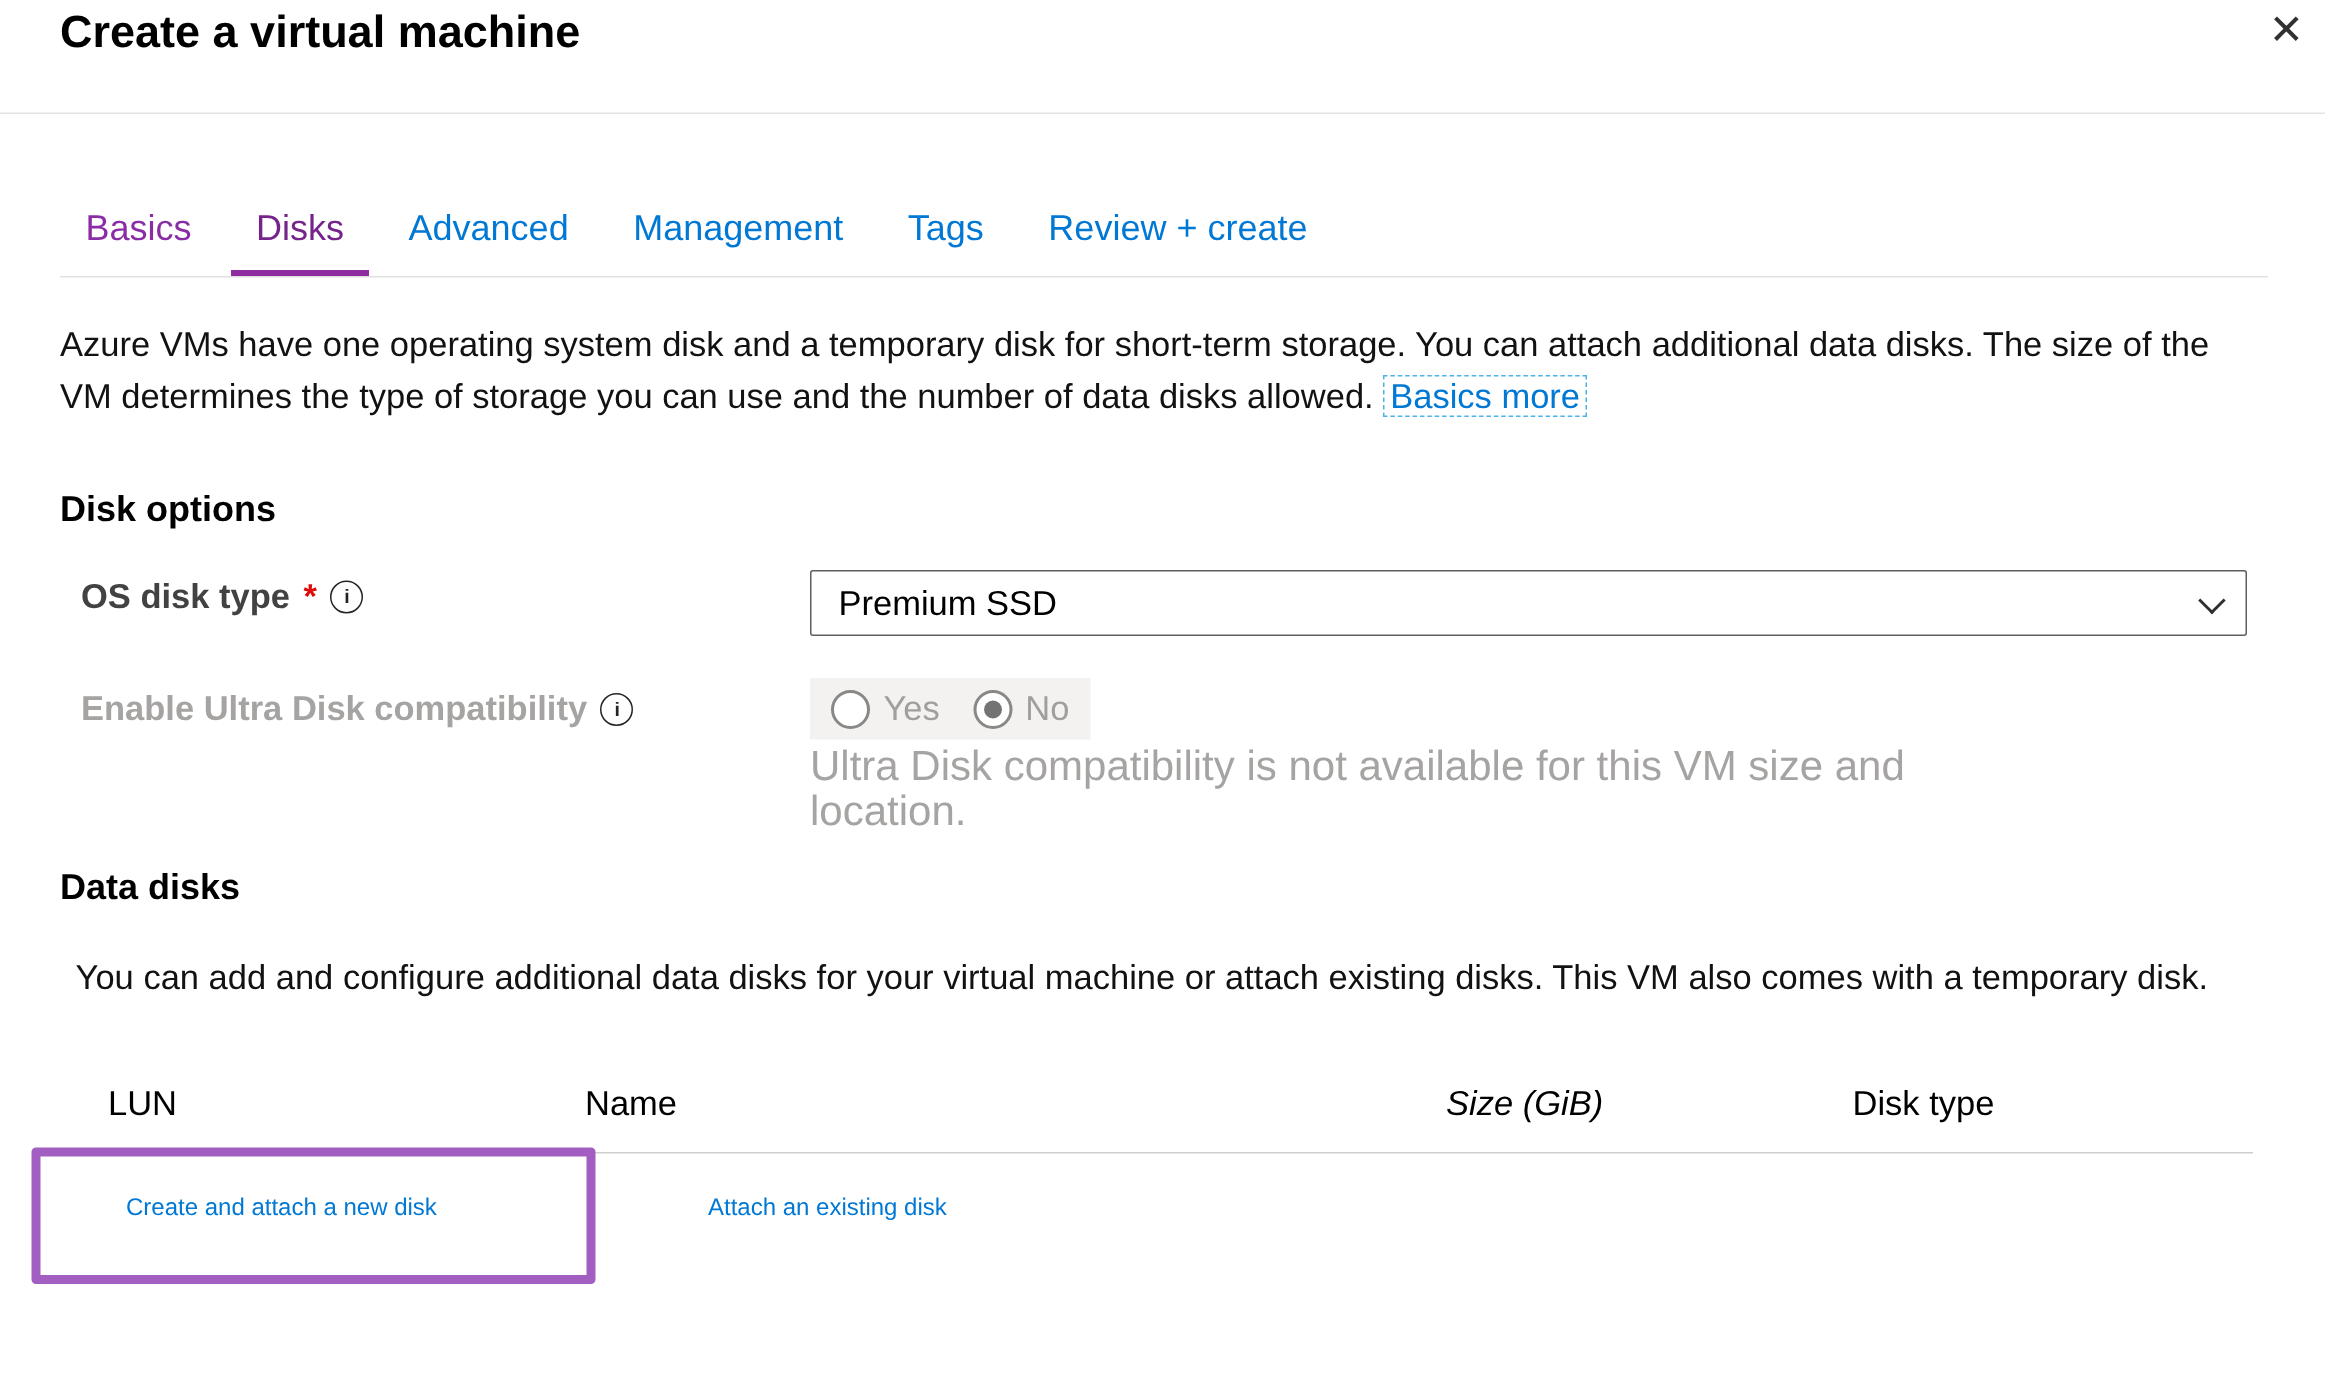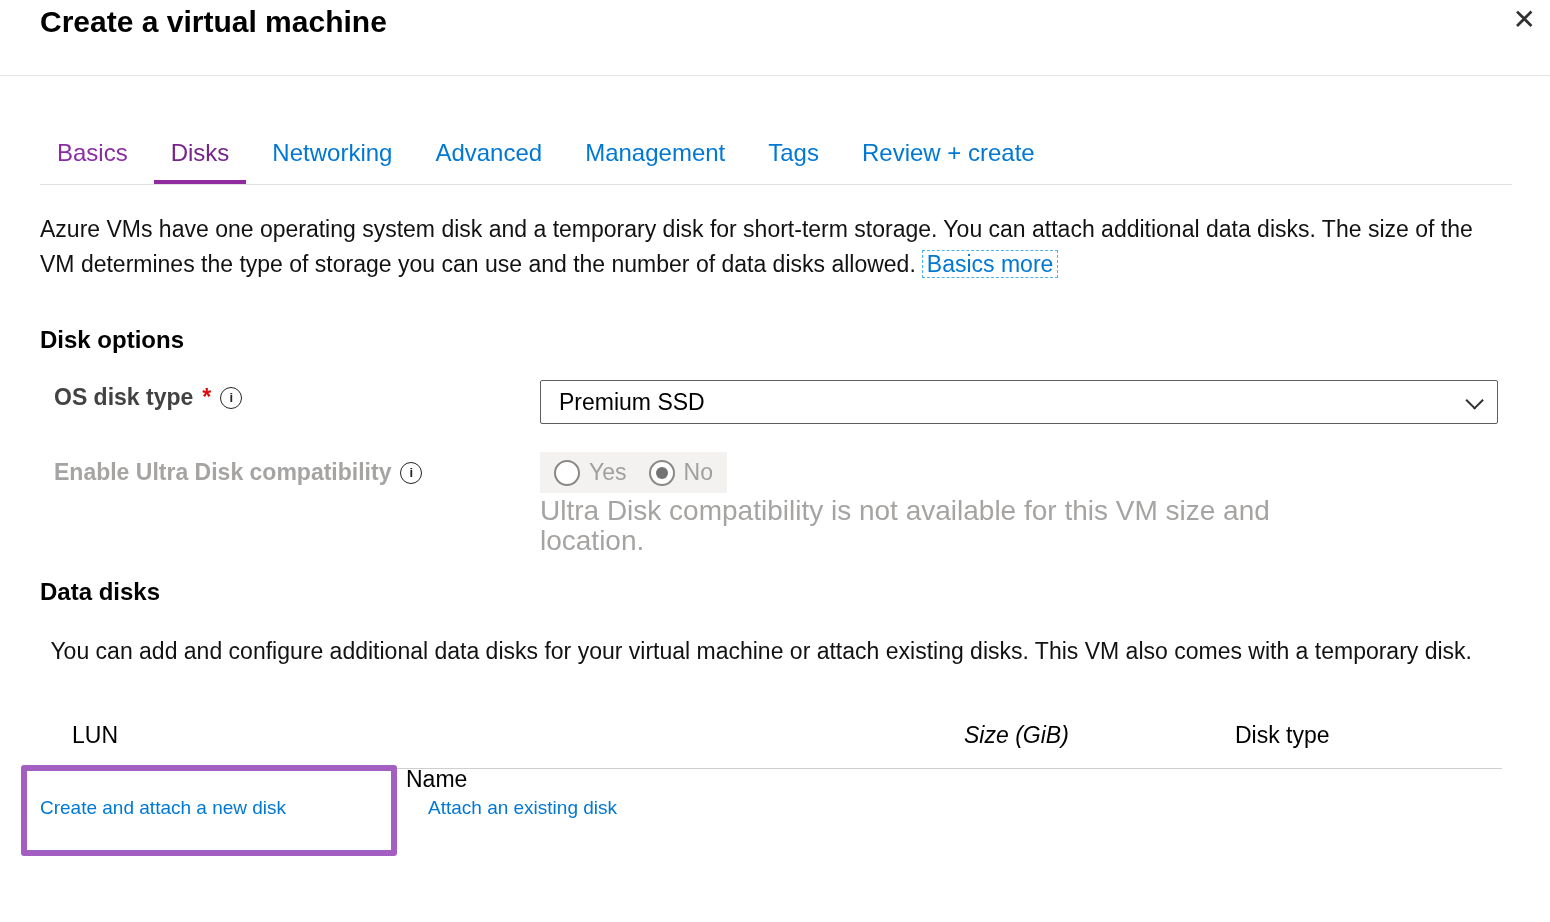--- a/index.html
+++ b/index.html
@@ -60,42 +60,41 @@
   .radio-option.selected .radio-circle::after { content:""; width:12px; height:12px;
     border-radius:50%; background:#737373; }
   .radio-label { font-size:23px; color:#a19f9d; }
   .helper-text { position:absolute; left:540px; top:496px; width:820px; font-size:28px;
     color:#a6a4a2; line-height:30px; }
 
   
   .data-disks-desc { position:absolute; left:40px; top:634px; width:1432px; font-size:23px;
     line-height:35px; color:#121212;text-align:right; }
   .col-header { position:absolute; top:722px; font-size:23px; color:#000; }
-  #col-lun { left:72px; } #col-name { left:406px;margin-top:44px; } #col-size { left:964px;font-style:italic; } #col-type { left:1235px; }
+  #col-lun { left:72px; } #col-name { left:390px; } #col-size { left:964px;font-style:italic; } #col-type { left:1235px; }
   .divider-table { position:absolute; left:40px; top:768px; width:1462px; height:1px; background:#cfcecd; }
 
-  .action-link { position:absolute; top:797px; font-size:19px; color:#0078d4;
-    text-decoration:none; cursor:pointer; white-space:nowrap; }
+  .action-link { position:absolute; top:797px; font-size:16px; color:#0078d4;
+    text-decoration:none; cursor:pointer; white-space:nowrap;margin-left:44px; }
   #action-create { left:40px; }
   #action-attach { left:428px; }
 
   .highlight-box { position:absolute; left:21px; top:765px; width:376px; height:91px;
     border:6px solid #a35ec2; border-radius:3px; background:transparent; pointer-events:none; }
 </style>
 </head>
 <body>
 
 <h1 class="page-title">Create a virtual machine</h1>
 <button class="close-btn">✕</button>
 <div class="divider-top"></div>
 
 <nav class="tabs">
   <div class="tab visited">Basics</div>
   <div class="tab active">Disks</div>
-  <div class="tab">Networking</div>
   <div class="tab">Advanced</div>
   <div class="tab">Management</div>
   <div class="tab">Tags</div>
   <div class="tab">Review + create</div>
 </nav>
 <div class="divider-tabs"></div>
 
 <p class="intro"><span>Azure VMs have one operating system disk and a temporary disk for short-term storage. You can attach additional data disks. The size of the VM determines the type of storage you can use and the number of data disks allowed.</span><a class="learn-more">Basics more</a></p>
 
 <h2 class="section-heading" id="disk-options-heading">Disk options</h2>

